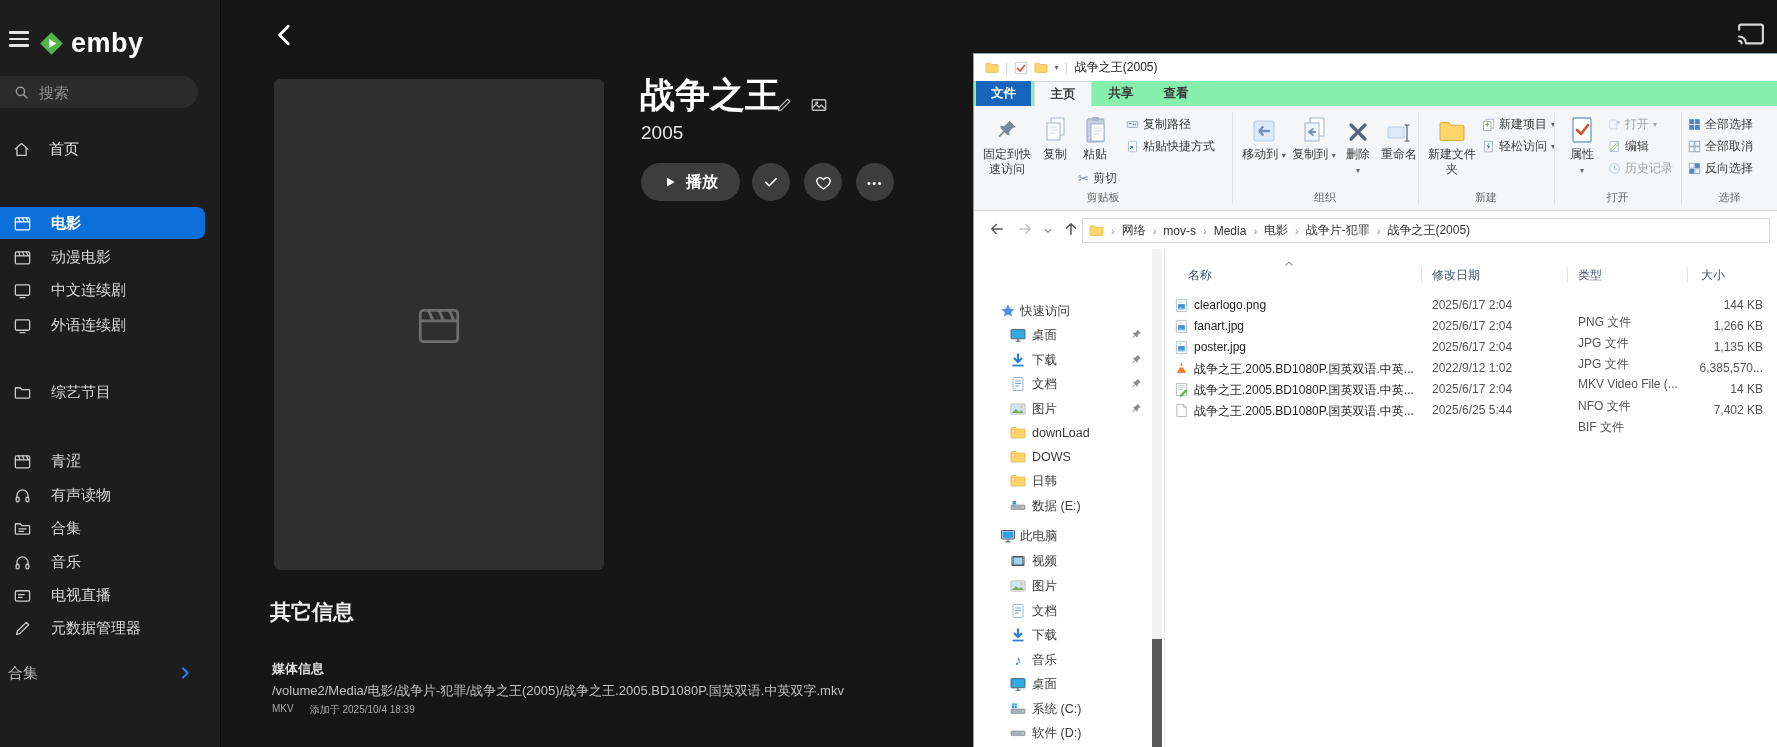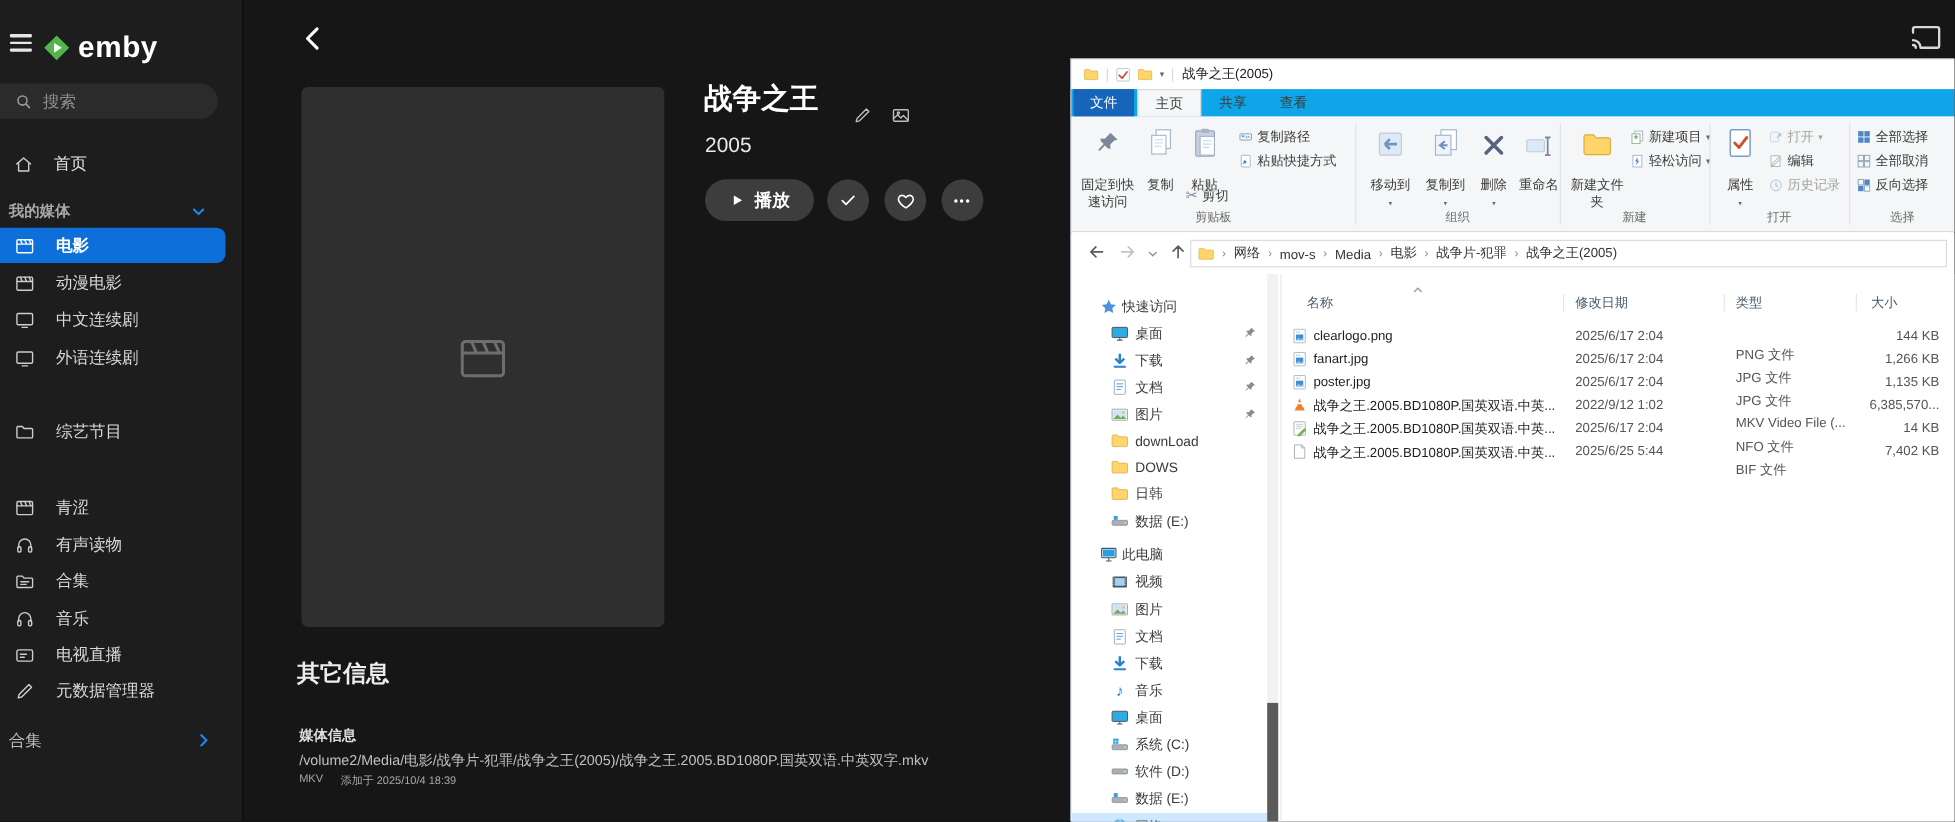--- a/index.html
+++ b/index.html
@@ -26,63 +26,63 @@
   .eitem.sel { background:#0d6fd9; color:#fff; font-weight:bold; }
   .eicon { width:19px; height:19px; stroke:#cdcdcd; fill:none; stroke-width:1.6; stroke-linecap:round; stroke-linejoin:round; }
   .eitem.sel .eicon { stroke:#fff; }
   .efoot { position:absolute; left:0; top:658px; width:221px; height:30px; display:flex; align-items:center; cursor:pointer; }
   .efoot .lbl { color:#bdbdbd; font-size:15px; margin-left:8px; }
   .efoot svg { position:absolute; right:28px; }
 
   .emain { position:absolute; left:222px; top:0; width:1555px; height:747px; background:#161616; }
   .eback { position:absolute; left:50px; top:22px; width:30px; height:30px; cursor:pointer; }
   .eposter { position:absolute; left:52px; top:79px; width:330px; height:491px; background:#2f2f2f; border-radius:6px; display:flex; align-items:center; justify-content:center; cursor:pointer; }
-  .etitle { position:absolute; left:418px; top:72px; color:#fff; font-size:26px; font-weight:bold; }
+  .etitle { position:absolute; left:418px; top:72px; color:#fff; font-size:35px; font-weight:bold; }
   .etool { position:absolute; top:96px; width:20px; height:20px; cursor:pointer; }
   .eyear { position:absolute; left:419px; top:122px; color:#e8e8e8; font-size:19px; }
   .eplay { position:absolute; left:419px; top:163px; width:99px; height:38px; border-radius:19px; background:#3d3d3d; display:flex; align-items:center; justify-content:center; gap:9px; cursor:pointer; }
   .eplay .lbl { color:#fff; font-size:16px; font-weight:bold; }
   .ecirc { position:absolute; top:163px; width:38px; height:38px; border-radius:50%; background:#3d3d3d; display:flex; align-items:center; justify-content:center; cursor:pointer; }
   .emore { color:#fff; font-size:11px; letter-spacing:1.5px; padding-top:2px; }
   .eother { position:absolute; left:48px; top:598px; color:#ededed; font-size:21px; font-weight:bold; }
   .eminfo { position:absolute; left:50px; top:660px; color:#dedede; font-size:13px; font-weight:bold; }
   .epath  { position:absolute; left:50px; top:682px; color:#c0c0c0; font-size:13px; }
   .efmt   { position:absolute; left:50px; top:703px; color:#a9a9a9; font-size:10px; display:flex; gap:16px; }
   .ecast { position:absolute; left:1736px; top:21px; width:30px; height:26px; cursor:pointer; }
 
   
   .xwin { position:absolute; left:973px; top:53px; width:804px; height:694px; background:#fff; border:1px solid #90a0ae; border-right:none; border-bottom:none; font-size:12px; color:#333; }
   .xtitlebar { position:absolute; left:0; top:0; width:100%; height:27px; background:#fff; display:flex; align-items:center; }
   .xqat { display:flex; align-items:center; gap:6px; margin-left:11px; }
   .xsep { color:#d8d8d8; font-size:13px; }
   .xtitle { margin-left:7px; color:#222; font-size:12px; }
-  .xtabs { position:absolute; left:0; top:27px; width:100%; height:25px; background:#0ea5e9; }
+  .xtabs { position:absolute; left:0; top:27px; width:100%; height:25px; background:#86efac;font-weight:bold; }
   .xtab { position:absolute; top:0; height:25px; text-align:center; line-height:25px; font-size:12.5px; color:#3c3c3c; cursor:pointer; }
   .xtab-file { left:2px; width:55px; background:#1765ba; color:#fff; }
   .xtab-home { left:60px; width:58px; background:#f5f6f7; border:1px solid #d8d8d8; border-bottom:none; z-index:2; }
   .xtab-share { left:121px; width:52px; }
   .xtab-view { left:176px; width:52px; }
   .xribbon { position:absolute; left:0; top:52px; width:100%; height:105px; background:#f5f6f7; border-bottom:1px solid #dadbdc; }
   .rdiv { position:absolute; top:6px; height:92px; width:1px; background:#e1e2e4; }
   .rgroup { position:absolute; top:84px; font-size:11px; color:#6a6a6a; text-align:center; }
   .rbig { position:absolute; top:4px; height:80px; text-align:center; font-size:12px; color:#3b3b3b; cursor:pointer; }
   .rbig .ric { height:34px; display:flex; align-items:flex-end; justify-content:center; }
-  .rbig .rlb { margin-top:18px; line-height:15px;font-family:Liberation Mono, monospace; }
+  .rbig .rlb { margin-top:3px; line-height:15px; }
   .rsmall { position:absolute; height:20px; display:flex; align-items:center; gap:4px; font-size:12px; color:#3b3b3b; cursor:pointer; white-space:nowrap; }
   .dis { color:#a3a3a3; }
   .caret { font-size:8px; color:#5f6a74; }
   .xaddr { position:absolute; left:0; top:158px; width:100%; height:37px; background:#fff; }
   .xnavbtn { position:absolute; top:8px; cursor:pointer; }
   .xfield { position:absolute; left:108px; top:6px; width:688px; height:25px; border:1px solid #d9d9d9; background:#fff; display:flex; align-items:center; gap:7px; padding-left:6px; overflow:hidden; cursor:text; }
   .crumb { color:#333; font-size:12px; cursor:pointer; white-space:nowrap; }
   .csep { color:#8a8a8a; font-size:11px; }
   .xmain { position:absolute; left:0; top:195px; width:804px; height:499px; background:#fff; }
   .xnav { position:absolute; left:0; top:0; width:190px; height:499px; overflow:hidden; }
   .xnav-sep { position:absolute; left:190px; top:0; width:1px; height:499px; background:#e8e8e8; }
-  .nitem { position:absolute; left:0; width:188px; height:24px; display:flex; align-items:center; font-size:12.5px; color:#3a3a3a; cursor:pointer; }
+  .nitem { position:absolute; left:0; width:188px; height:24px; display:flex; align-items:center; font-size:12.5px; color:#3a3a3a; cursor:pointer;margin-top:32px; }
   .nitem .nic { position:absolute; width:16px; height:16px; }
   .nitem .nlb { position:absolute; }
   .lvl0 .nic { left:26px; } .lvl0 .nlb { left:46px; }
   .lvl1 .nic { left:36px; } .lvl1 .nlb { left:58px; }
   .npin { position:absolute; left:157px; top:6px; }
   .xscroll-track { position:absolute; left:178px; top:0; width:10px; height:499px; background:#f2f2f2; }
   .xscroll-thumb { position:absolute; left:178px; top:390px; width:10px; height:109px; background:#5a5a5a; cursor:grab; }
   .xfiles { position:absolute; left:190px; top:11px; width:614px; height:499px; }
   .fhead { position:absolute; left:0; top:2px; width:614px; height:26px; color:#44596e; font-size:12px; }
   .fhead .hcell { position:absolute; top:5px; cursor:pointer; }
@@ -121,26 +121,20 @@
         </svg>
       <input placeholder="搜索" style="">
     </div>
     <div class="ehome">
       <svg class="eicon" width="19" height="19" viewBox="0 0 24 24">
           <path d="M4 11.5L12 4.5l8 7"></path>
           <path d="M6.2 10.2V19.5h11.6v-9.3"></path>
         </svg>
       <span>首页</span>
     </div>
-    <div class="emymedia">
-      <span class="lbl">我的媒体</span>
-      <svg width="17" height="17" viewBox="0 0 24 24" fill="none" stroke="#1e88f5" stroke-width="2.6" stroke-linecap="round" stroke-linejoin="round">
-          <path d="M6 9l6 6 6-6"></path>
-        </svg>
-    </div>
 
     <div class="eitem sel" style="top:207px">
       <svg class="eicon" width="19" height="19" viewBox="0 0 24 24">
           <rect x="3" y="5" width="18" height="15" rx="1.5"></rect>
           <path d="M3 10h18M7 5l2.2 5M12 5l2.2 5M17 5l2.2 5"></path>
         </svg>
       <span>电影</span>
     </div>
     <div class="eitem" style="top:241px">
       <svg class="eicon" width="19" height="19" viewBox="0 0 24 24">

